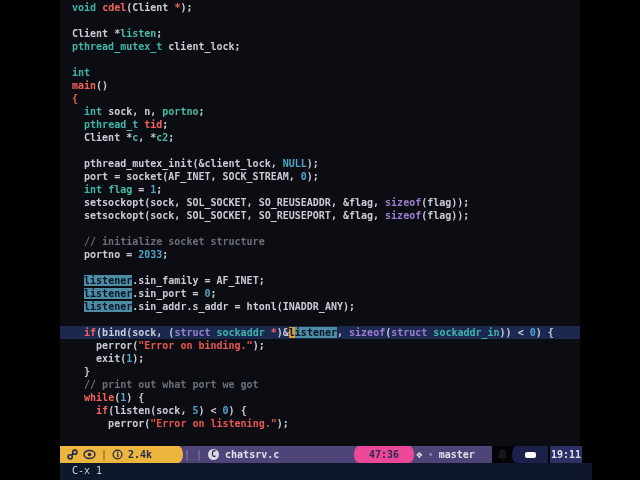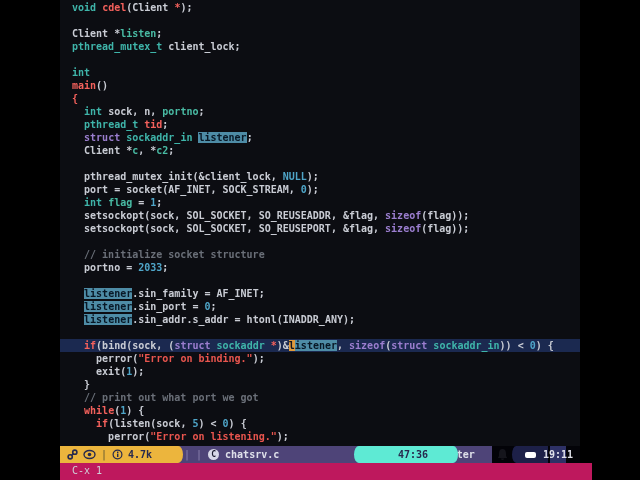--- a/index.html
+++ b/index.html
@@ -20,54 +20,53 @@
   .cur{background:#e09a3c;color:#14161f;}
 
   
   .sb{position:absolute;left:60px;top:446px;width:520px;height:17px;background:#030308;
       font-size:10px;font-weight:bold;color:#dfe0ea;}
   .sb *{line-height:17px;}
   .seg{position:absolute;top:0;height:17px;display:flex;align-items:center;}
   .purple-main{left:0;width:432px;background:#4e4478;}
   .y1{left:0;width:116px;background:#ecb53d;color:#272a4e;z-index:2;
       border-radius:0 9px 9px 0 / 0 16px 16px 0;padding-left:7px;gap:5px;}
-  .y2{left:294px;width:60px;background:#5eead4;color:#272a4e;z-index:2;
-      border-radius:9px / 16px;justify-content:flex-start;padding-left:44px;}
+  .y2{left:294px;width:60px;background:#ec4899;color:#272a4e;z-index:2;
+      border-radius:9px / 16px;justify-content:center;}
   .pc1{left:124px;width:168px;gap:6px;z-index:1;}
   .pc2{left:356px;width:76px;gap:5px;z-index:1;}
   .bellbox{left:432px;width:20px;justify-content:center;}
   .navy1{left:452px;width:36px;background:#1d2048;border-radius:8px 0 0 8px / 16px 0 0 16px;justify-content:center;}
-  .navy2{left:490px;width:16px;background:#2e3166;justify-content:center;}
+  .navy2{left:490px;width:32px;background:#2e3166;justify-content:center;}
   .pdiv{color:#8d84b0;font-weight:normal;}
   .cicon{display:inline-block;width:11px;height:11px;border-radius:50%;background:#d8d8e8;
          color:#1a1a2e;font-size:8px;line-height:11px;text-align:center;font-weight:bold;}
   .dashicon{display:inline-block;width:11px;height:6px;background:#fff;border-radius:2px;}
   .branchicon{font-size:11px;}
-  .echo{position:absolute;left:60px;top:463px;width:520px;height:17px;background:#be185d;
+  .echo{position:absolute;left:60px;top:463px;width:520px;height:17px;background:#0f172a;
         color:#cfd0d8;font-size:10px;line-height:16px;padding-left:12px;}
   svg{display:block;}
 </style>
 </head>
 <body>
 
 <div class="screen">
 
   <div class="editor">
     <div class="code">
         <div class="line"><span class="kw">void</span><span> </span><span class="fn">cdel</span><span>(Client </span><span class="fn">*</span><span>);</span></div>
         <div class="line"></div>
         <div class="line"><span>Client *</span><span class="va">listen</span><span>;</span></div>
         <div class="line"><span class="kw">pthread_mutex_t</span><span> client_lock;</span></div>
         <div class="line"></div>
         <div class="line"><span class="kw">int</span></div>
         <div class="line"><span class="fn">main</span><span>()</span></div>
         <div class="line"><span class="fn">{</span></div>
         <div class="line"><span>  </span><span class="kw">int</span><span> sock, n, </span><span class="va">portno</span><span>;</span></div>
         <div class="line"><span>  </span><span class="kw">pthread_t</span><span> </span><span class="fn">tid</span><span>;</span></div>
-        <div class="line"><span>  </span><span class="pu">struct</span><span> </span><span class="kw">sockaddr_in</span><span> </span><span class="hl">listener</span><span>;</span></div>
         <div class="line"><span>  Client *</span><span class="va">c</span><span>, *</span><span class="va">c2</span><span>;</span></div>
         <div class="line"></div>
         <div class="line"><span>  pthread_mutex_init(&amp;client_lock, </span><span class="ct">NULL</span><span>);</span></div>
         <div class="line"><span>  port = socket(AF_INET, SOCK_STREAM, </span><span class="ct">0</span><span>);</span></div>
         <div class="line"><span>  </span><span class="kw">int</span><span> </span><span class="va">flag</span><span> = </span><span class="ct">1</span><span>;</span></div>
         <div class="line"><span>  setsockopt(sock, SOL_SOCKET, SO_REUSEADDR, &amp;flag, </span><span class="pu">sizeof</span><span>(flag));</span></div>
         <div class="line"><span>  setsockopt(sock, SOL_SOCKET, SO_REUSEPORT, &amp;flag, </span><span class="pu">sizeof</span><span>(flag));</span></div>
         <div class="line"></div>
         <div class="line"><span class="cm">  // initialize socket structure</span></div>
         <div class="line"><span>  portno = </span><span class="ct">2033</span><span>;</span></div>
@@ -107,21 +106,21 @@
           </svg>
       </span>
       <span class="pdiv" style="color:#5c5430;">|</span>
       <span>
         <svg width="11" height="11" viewBox="0 0 11 11">
             <circle cx="5.5" cy="5.5" r="4.4" fill="none" stroke="#272a4e" stroke-width="1.2"></circle>
             <rect x="5" y="4.6" width="1.4" height="3.4" fill="#272a4e"></rect>
             <rect x="5" y="2.6" width="1.4" height="1.4" fill="#272a4e"></rect>
           </svg>
       </span>
-      <span>4.7k</span>
+      <span>2.4k</span>
     </div>
 
     <div class="seg pc1">
       <span class="pdiv">|</span>
       <span class="pdiv">|</span>
       <span class="cicon">C</span>
       <span>chatsrv.c</span>
     </div>
 
     <div class="seg y2">

